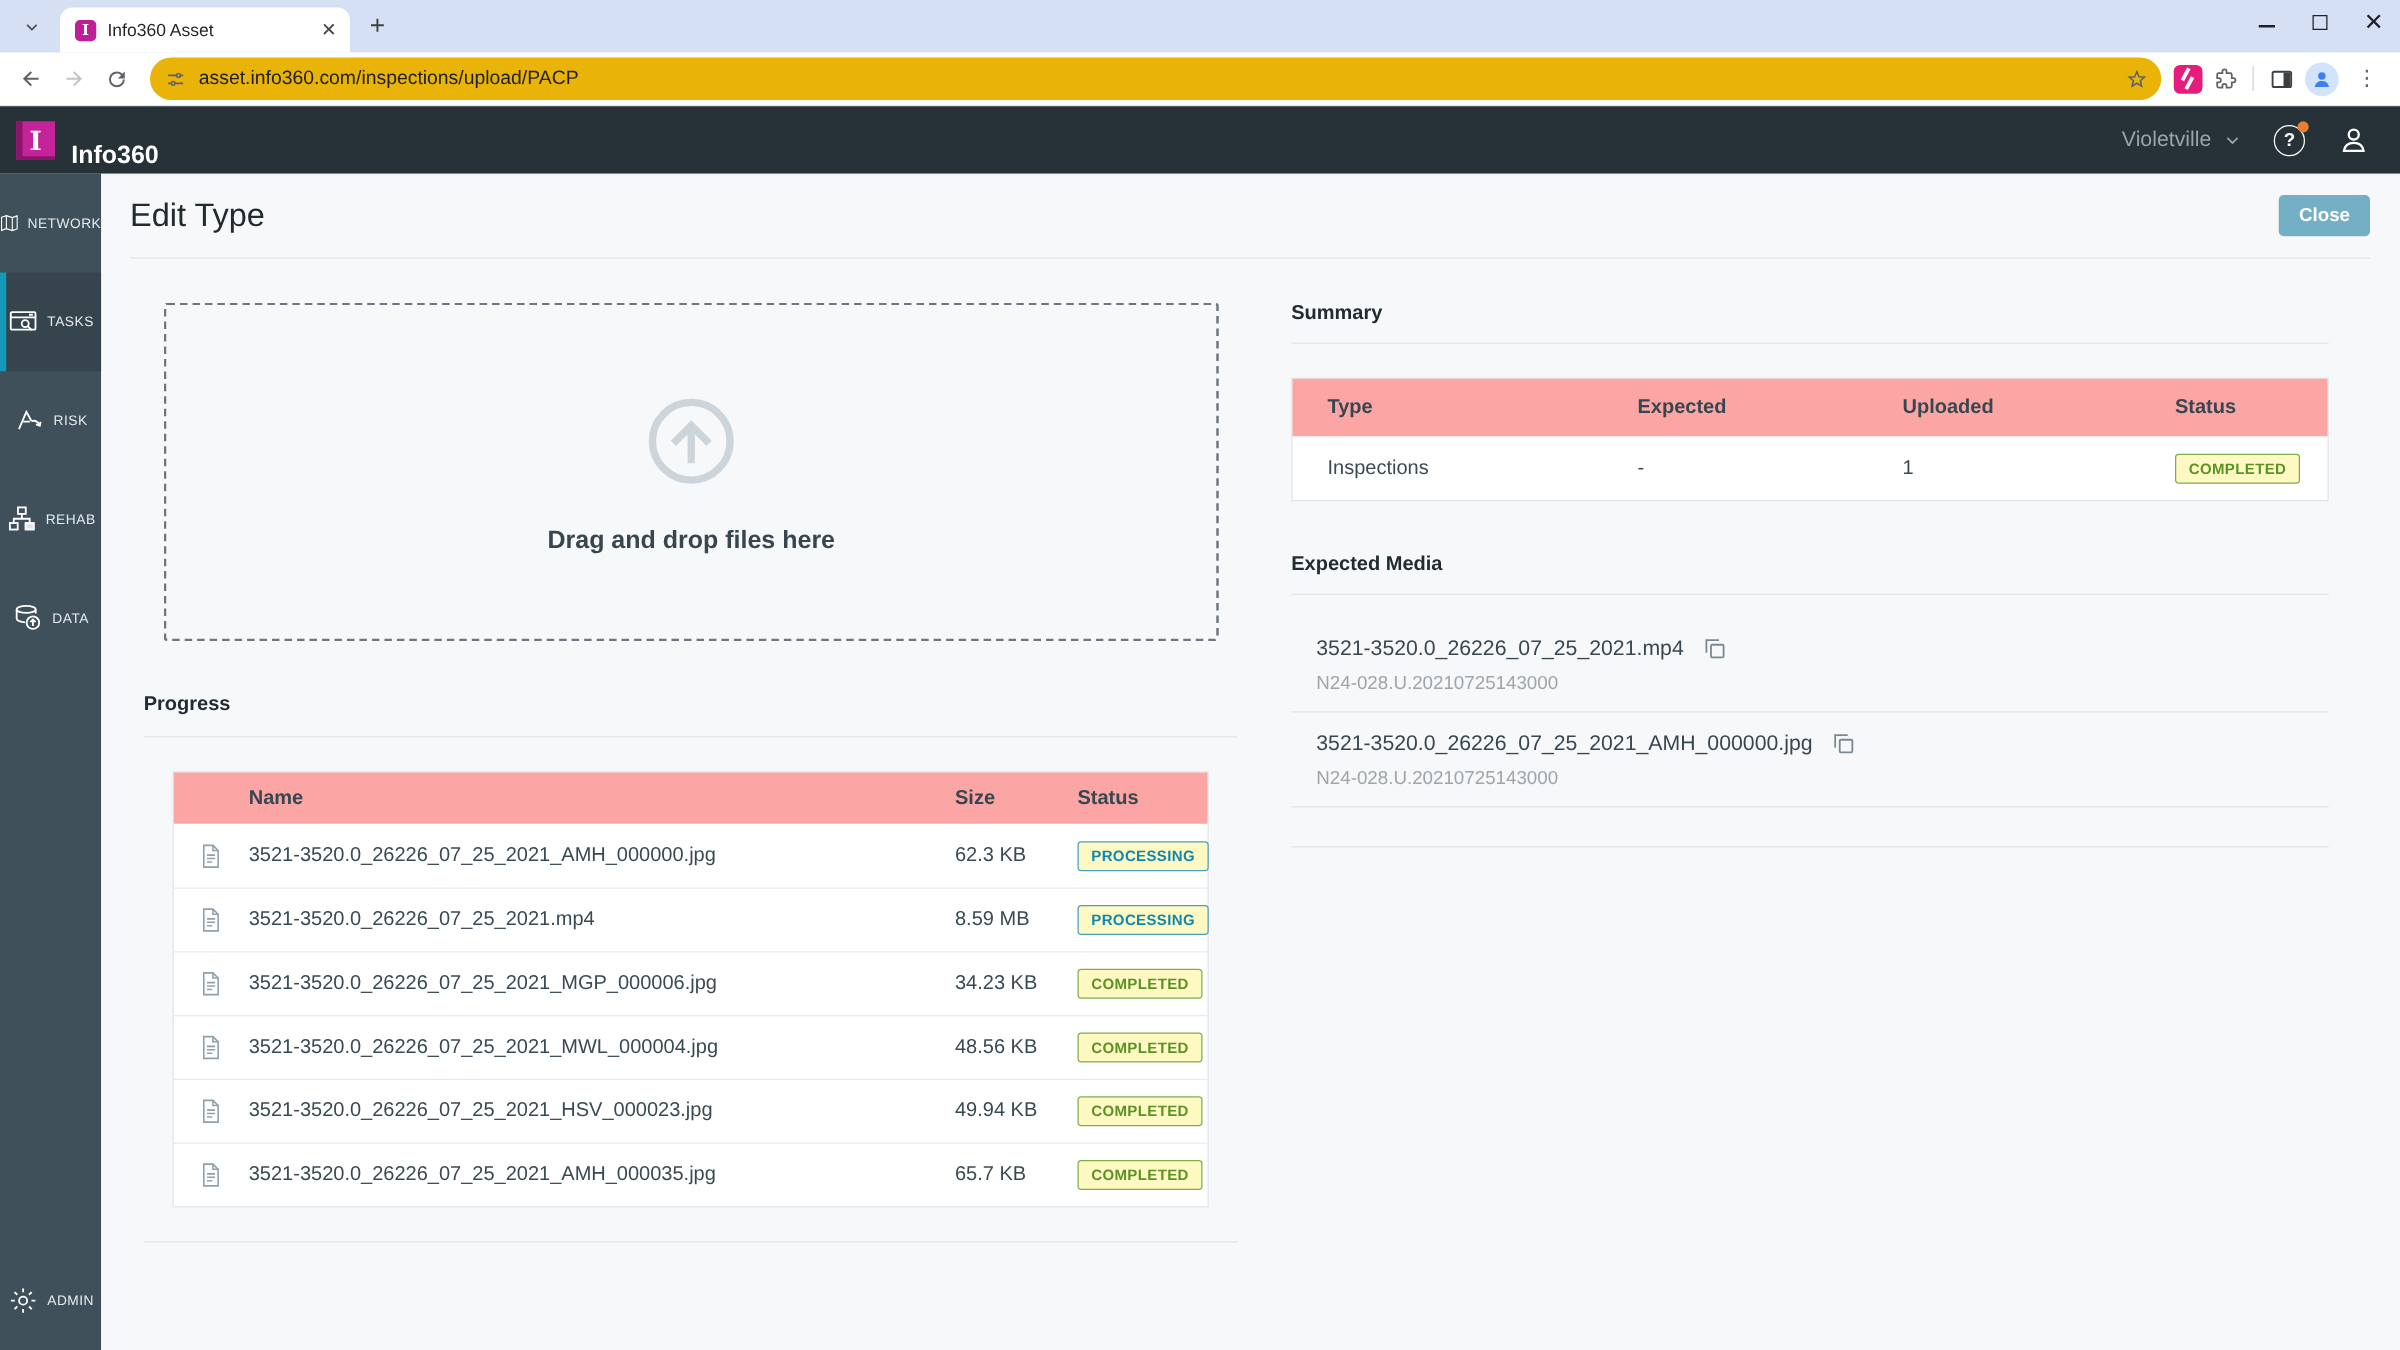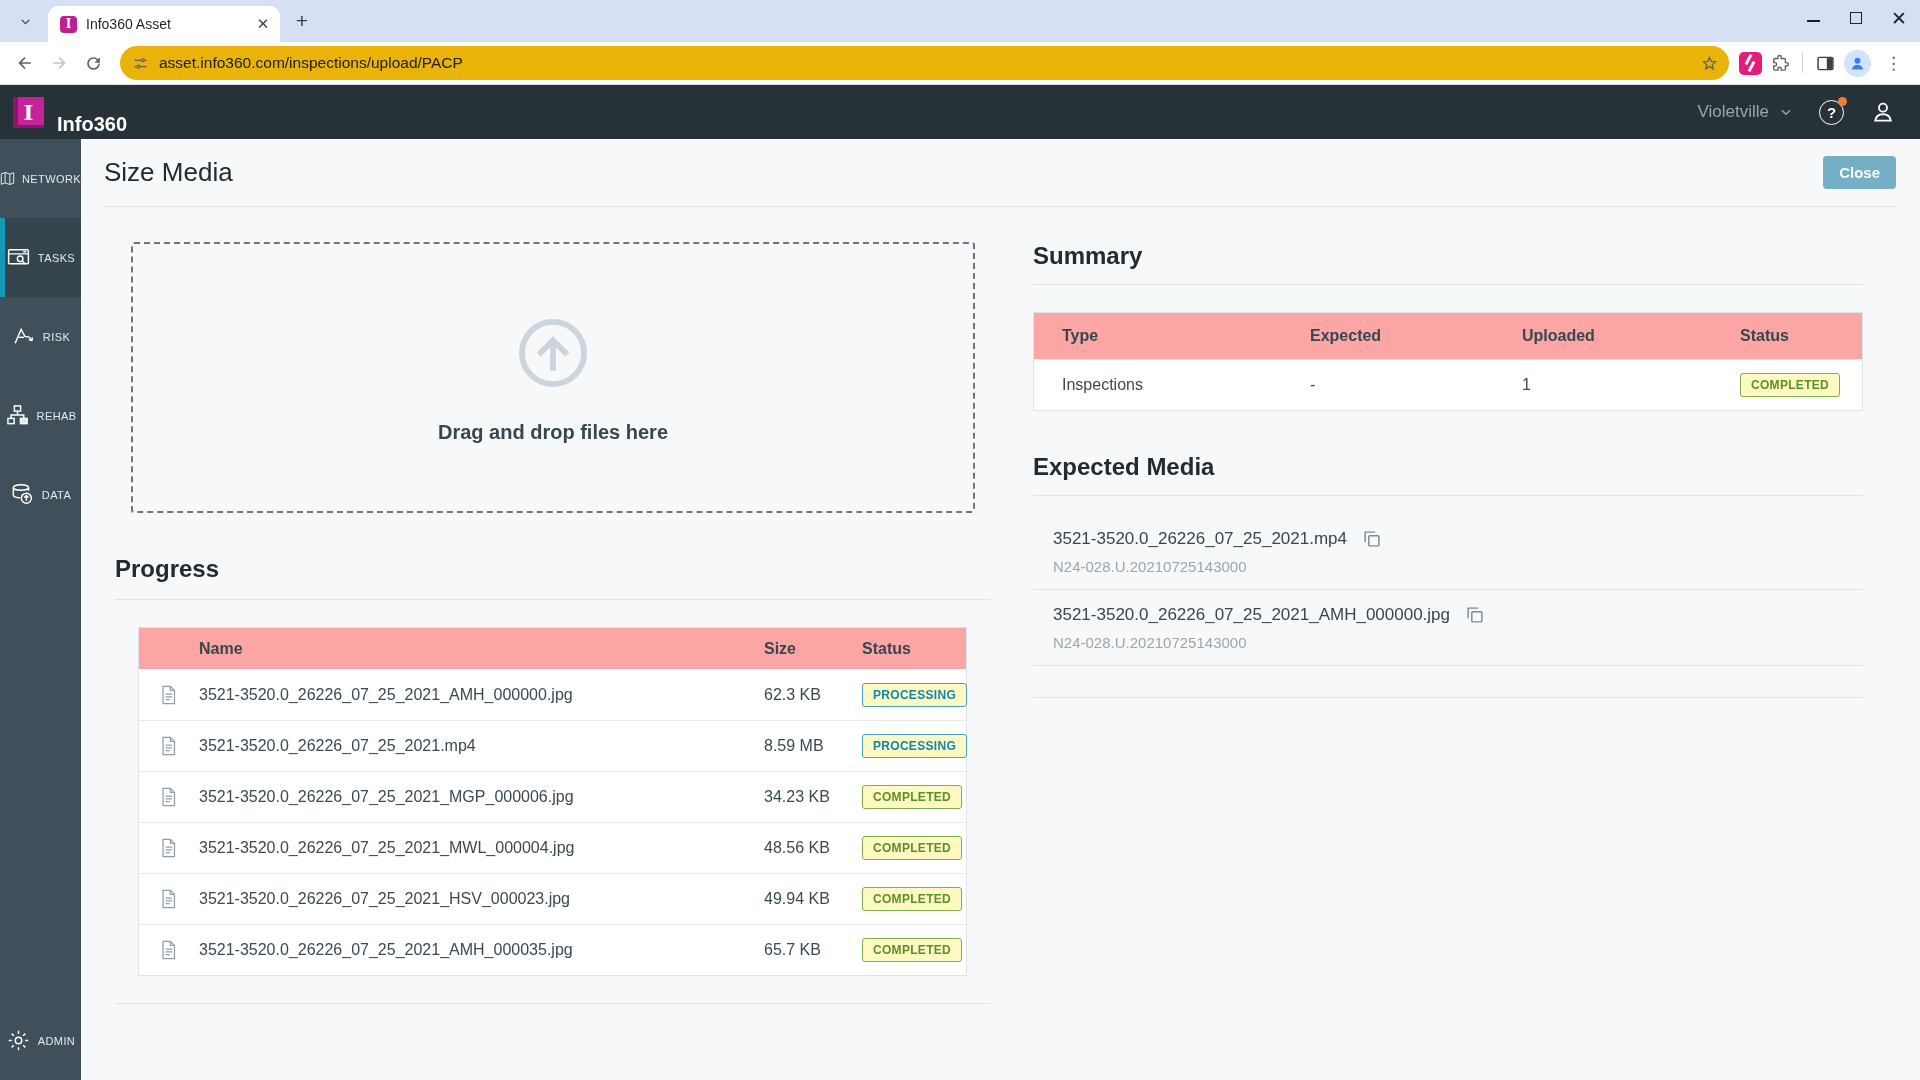--- a/index.html
+++ b/index.html
@@ -57,21 +57,21 @@
   .btn-close { background:#74afc6; color:#fff; border:none; border-radius:4px; font-size:15px; font-weight:bold; padding:8px 16px; cursor:pointer; font-family:inherit; }
 
   .columns { display:flex; margin:0 57px 0 34px; gap:43px; }
   .col-left { width:875px; }
   .col-right { flex:1; }
 
   .dropzone { margin:35px 15px 0 16px; height:271px; border:2px dashed #6e7press680; border-radius:3px; }
   .dropzone { border:2px dashed #6e7680; display:flex; flex-direction:column; align-items:center; justify-content:center; cursor:pointer; }
   .dz-text { font-size:20px; font-weight:bold; color:#37474f; margin-top:26px; }
 
-  .section-heading { margin-top:42px; font-size:24px; font-weight:600; color:#212b32; padding-bottom:16px; border-bottom:1px solid #e2e5e8; }
+  .section-heading { margin-top:42px; font-size:16px; font-weight:600; color:#212b32; padding-bottom:16px; border-bottom:1px solid #e2e5e8; }
 
   .table { margin:27px 23px 0 23px; background:#fff; border:1px solid #e0e3e6; }
   .trow { display:grid; align-items:center; }
   .prog-grid { grid-template-columns:60px 565px 98px 1fr; }
   .thead { background:#fca5a5; height:41px; font-size:16px; font-weight:700; color:#37474f; }
   .tbody-row { height:51px; border-top:1px solid #e8ebed; font-size:16px; color:#3a4a52; }
   .cell-icon { display:flex; justify-content:center; }
   .cell-name { white-space:nowrap; overflow:hidden; }
 
   .badge { display:inline-block; background:#fef9c3; border:1px solid #999; border-radius:3px; font-size:12px; font-weight:bold; letter-spacing:.3px; padding:5px 10px; line-height:1; white-space:nowrap; }
@@ -234,21 +234,21 @@
     <svg width="25" height="25" viewBox="0 0 24 24" fill="none" stroke="#fff" stroke-width="1.4">
         <circle cx="12" cy="12" r="3.1"></circle>
         <path d="M12 2.6v3M12 18.4v3M2.6 12h3M18.4 12h3M5.4 5.4l2.1 2.1M16.5 16.5l2.1 2.1M18.6 5.4l-2.1 2.1M7.5 16.5l-2.1 2.1"></path>
       </svg>
     <span class="lbl">ADMIN</span>
   </div>
 </div>
 
 <div class="content">
   <div class="page-header">
-    <div class="page-title">Size Media</div>
+    <div class="page-title">Edit Type</div>
     <button class="btn-close">Close</button>
   </div>
 
   <div class="columns">
 
     <div class="col-left">
       <div class="dropzone">
         <svg width="84" height="84" viewBox="0 0 100 100" fill="none" stroke="#ccd5dc" stroke-width="7">
             <circle cx="50" cy="50" r="37"></circle>
             <path d="M50 71V36M33 52l17-17 17 17"></path>

